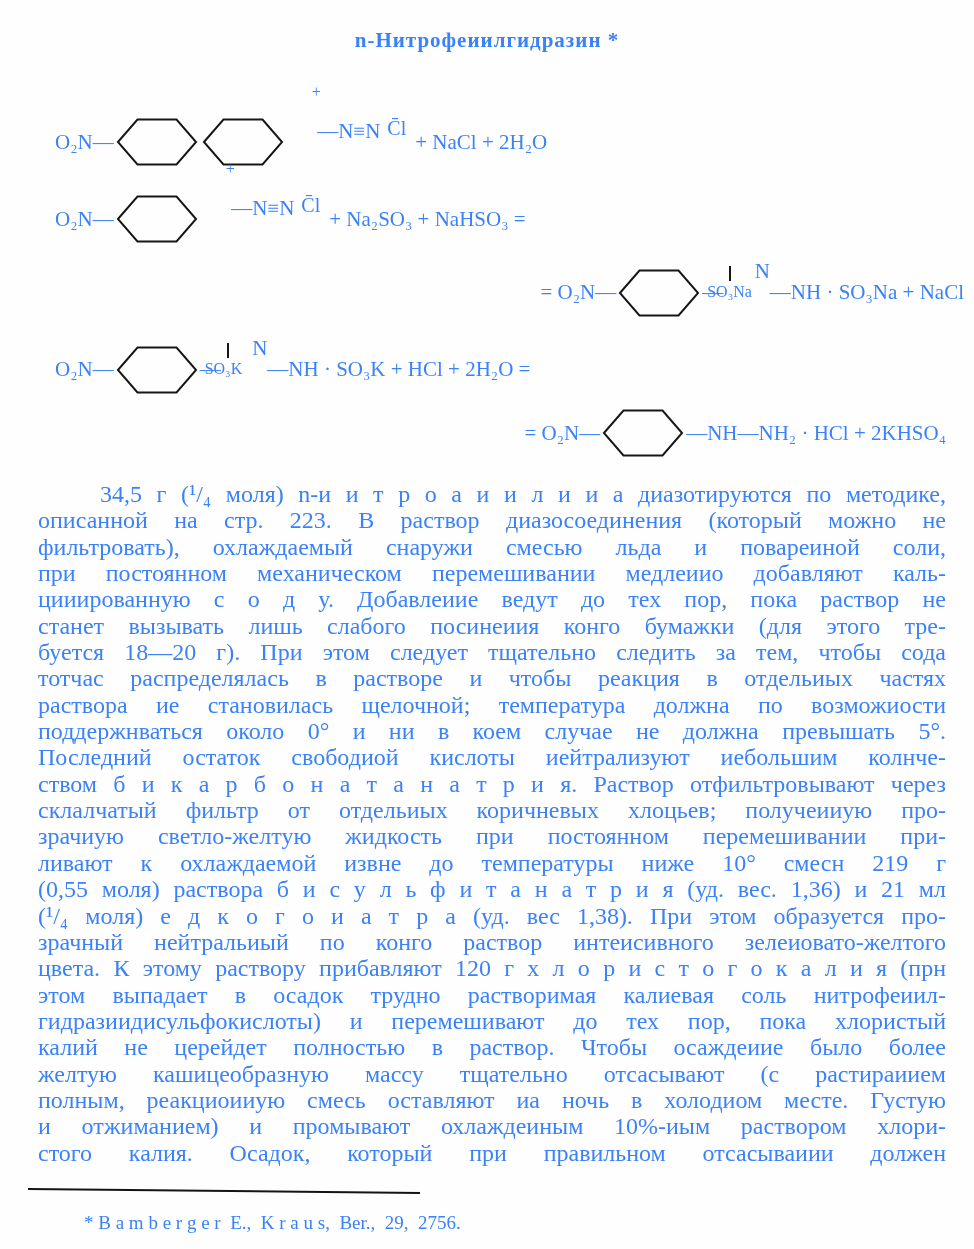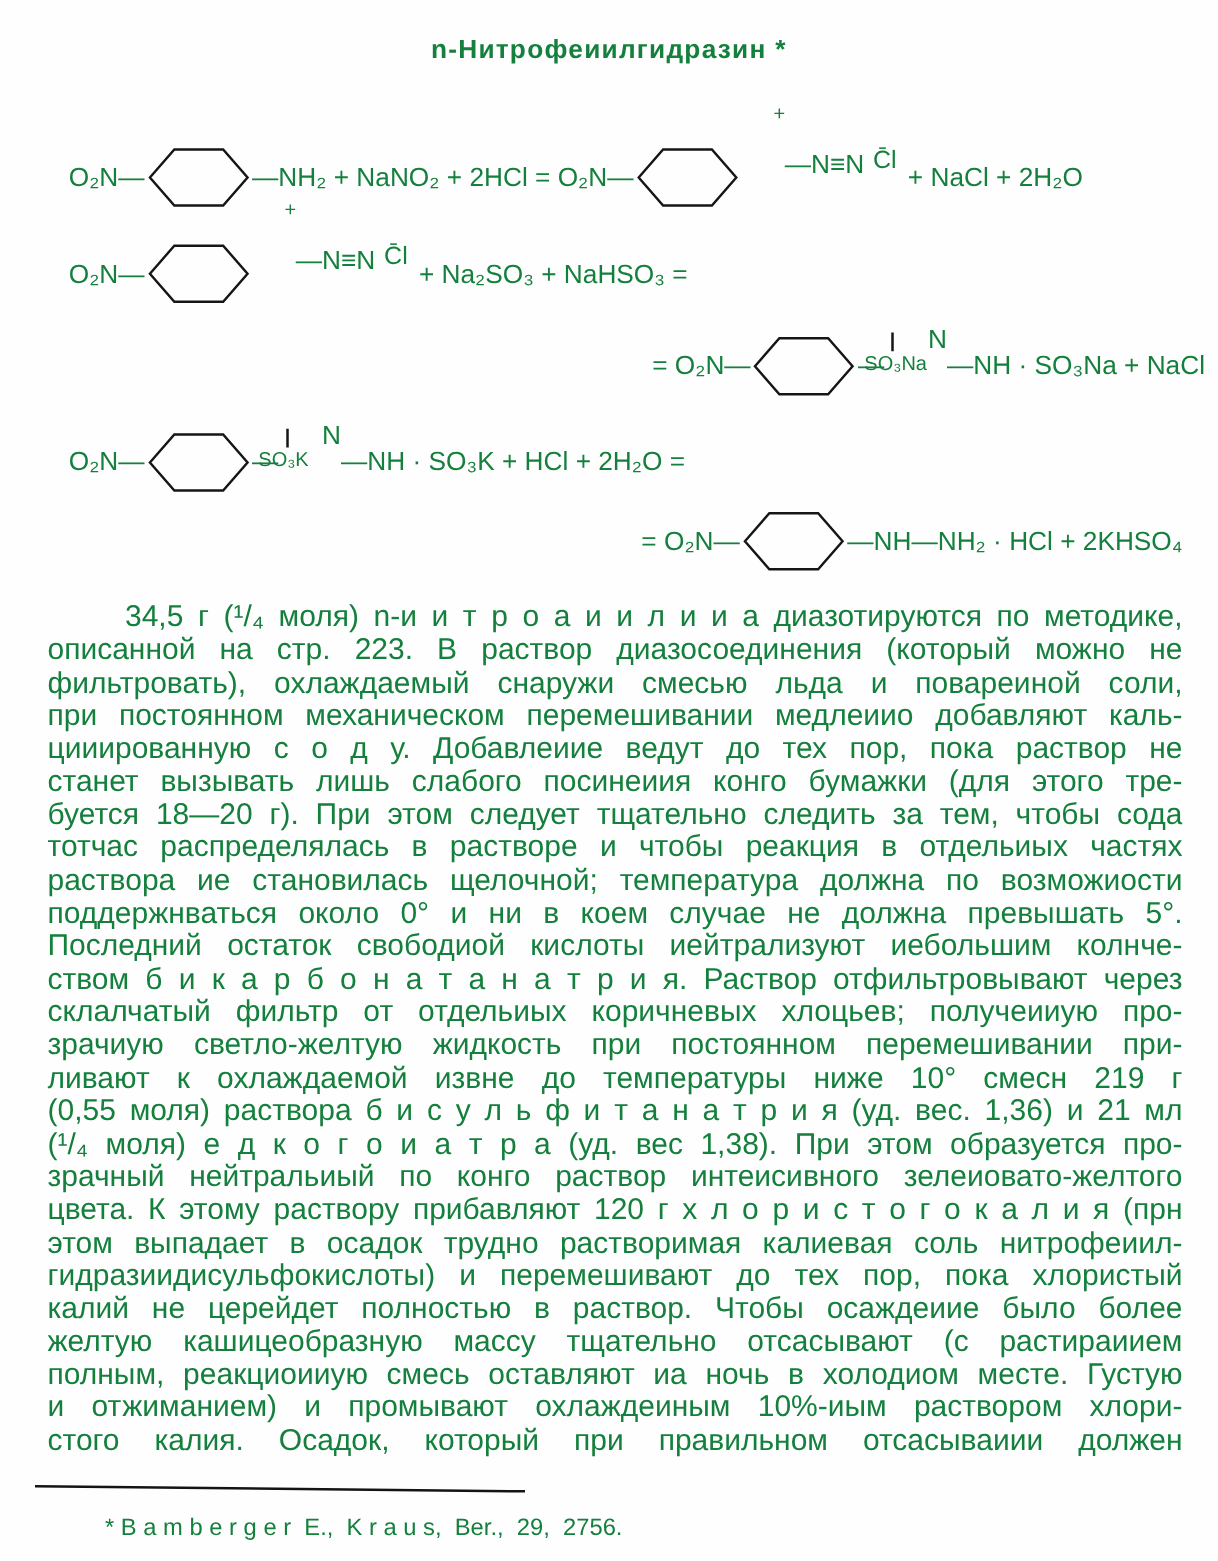--- a/index.html
+++ b/index.html
@@ -1,21 +1,21 @@
 <!DOCTYPE html>
 <html><head>
 <meta charset="utf-8">
 <style>
   html,body{margin:0;padding:0;}
   .page{
     position:relative;
     width:974px;height:1249px;
     background:#fefefe;
-    color:#15803d;
-    font-family:Liberation Sans, sans-serif;
+    color:#3b82f6;
+    font-family:Liberation Serif, serif;
     overflow:hidden;
   }
   .title{
     position:absolute;top:28px;left:0;width:100%;
     text-align:center;font-weight:bold;font-size:21px;letter-spacing:1px;
   }
   
   .eqrow{
     position:absolute;display:flex;align-items:center;
     font-size:21px;line-height:1;white-space:pre;
@@ -58,21 +58,20 @@
 
 <div class="page">
 
   <div class="title">n-Нитрофеиилгидразин *</div>
 
   <div class="eqrow" style="top:100px;left:55px;">
     <span>O₂N—</span>
     <svg class="ring" width="82" height="56" viewBox="0 0 84 56">
         <polygon points="2,28 22,5 62,5 82,28 62,51 22,51" fill="none" stroke="#161616" stroke-width="2"></polygon>
       </svg>
-    <span>—NH₂ + NaNO₂ + 2HCl = O₂N—</span>
     <svg class="ring" width="82" height="56" viewBox="0 0 84 56">
         <polygon points="2,28 22,5 62,5 82,28 62,51 22,51" fill="none" stroke="#161616" stroke-width="2"></polygon>
       </svg>
     <span class="diazo">
       <span>—N≡N</span>
       <span class="plus">+</span>
     </span>
     <span class="clraise">C̄l</span>
     <span class="tail">+ NaCl + 2H₂O</span>
   </div>

